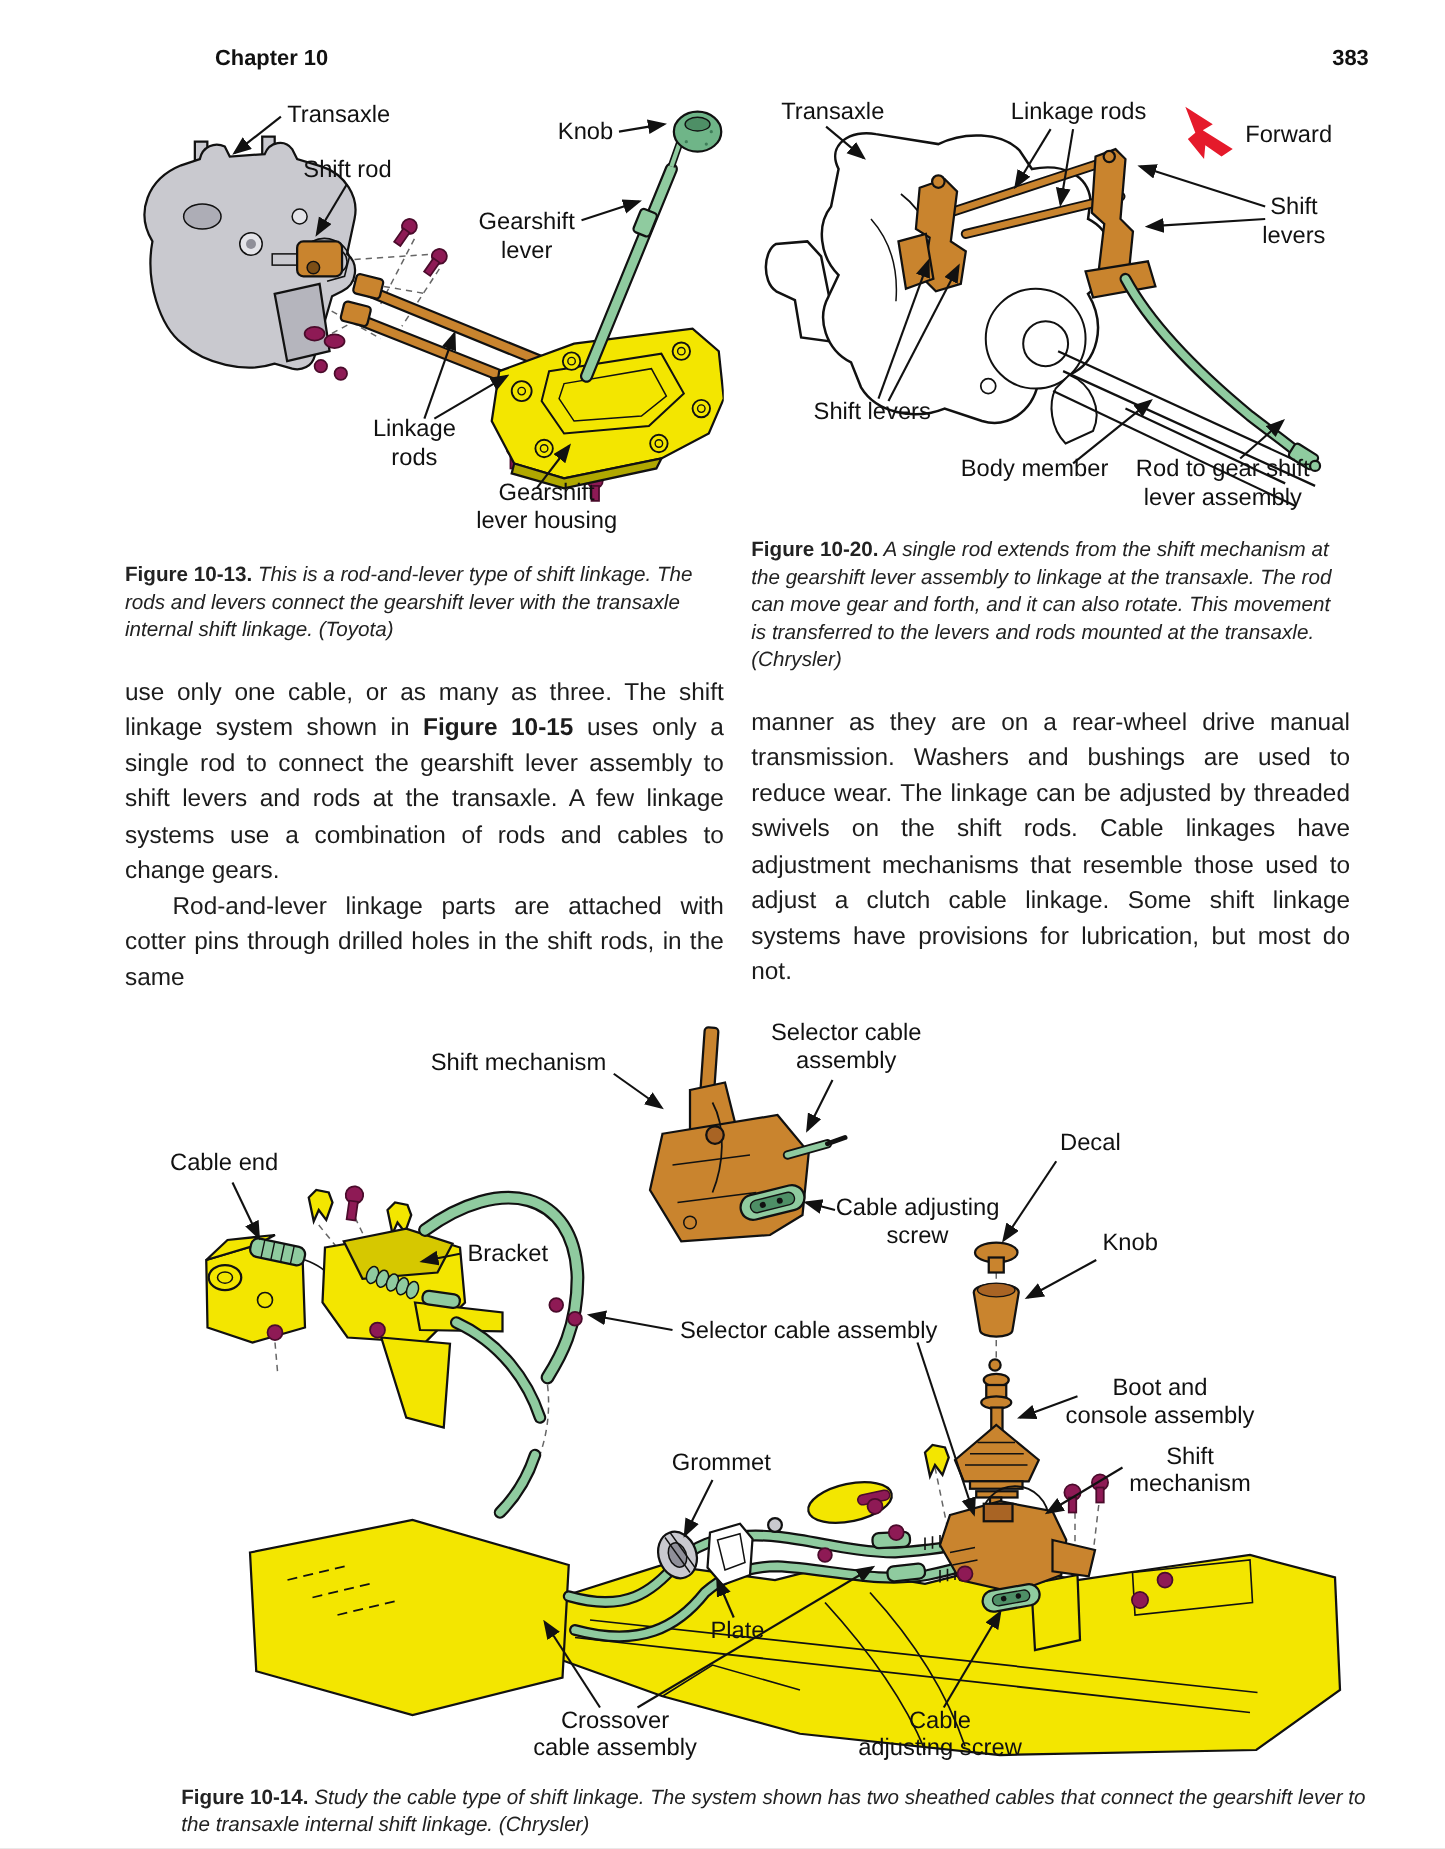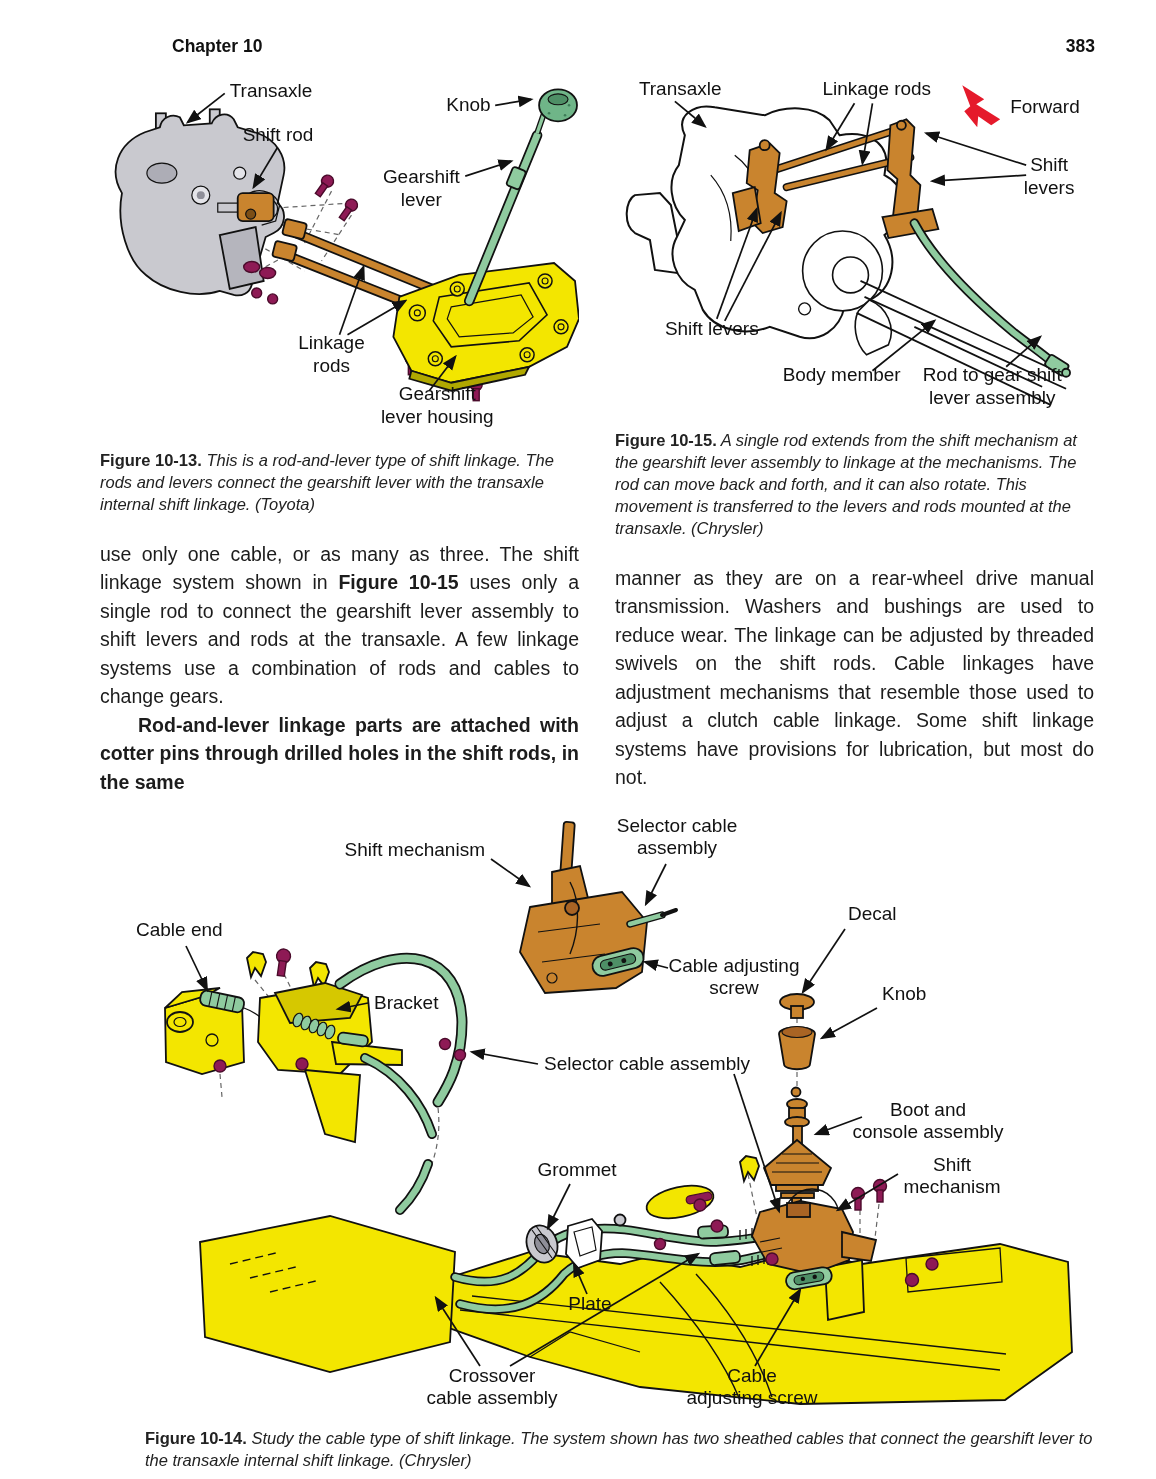--- a/index.html
+++ b/index.html
@@ -7,35 +7,35 @@
   .page {
     width:1156px; height:1479px; background:#fff; margin:0 auto; position:relative;
     color:#111; overflow:hidden;
   }
   .content { width:995px; margin-left:100px; }
   .pagehead {
     display:flex; justify-content:space-between; align-items:baseline;
     padding-top:36px; font-weight:bold; font-size:17.5px;text-align:right;
   }
   .pagehead .left { padding-left:72px; display:flex; gap:26px; }
-  .columns { display:flex; gap:36px; margin-top:18px; }
+  .columns { display:flex; gap:22px; margin-top:18px; }
   .col { width:479px; }
   figure { margin:0; }
   svg { display:block; }
   .caption {
     font-size:16.5px; line-height:1.33; font-style:italic; color:#222;
     text-align:left; margin-top:10px;
   }
   .caption b { font-style:normal; }
   .bodytext {
     font-size:19.5px; line-height:1.46; text-align:justify; color:#1c1c1c;
     margin-top:24px;
   }
   .bodytext p { margin:0; }
-  .bodytext p.indent { text-indent:38px;font-weight:bold; }
+  .bodytext p.indent { text-indent:38px; }
   .fig14wrap { margin-top:16px; }
   .cap14 { margin-top:6px;margin-left:45px; }
   
   .lbl { font-size:19px; fill:#111; font-family:"Liberation Sans", sans-serif; }
   .ldr { stroke:#111; stroke-width:1.7; fill:none; }
   .out { stroke:#111; stroke-width:1.8; }
   .dash { stroke:#666; stroke-width:1.2; fill:none; stroke-dasharray:5 4; }
 </style>
 </head>
 <body>
@@ -252,21 +252,21 @@
             <text class="lbl" x="50" y="260">Shift levers</text>
             <path class="ldr" d="M102,244 L142,134" marker-end="url(#arr15)"></path>
             <path class="ldr" d="M110,246 L166,138" marker-end="url(#arr15)"></path>
             <text class="lbl" x="168" y="306">Body member</text>
             <path class="ldr" d="M258,296 L320,246" marker-end="url(#arr15)"></path>
             <text class="lbl" x="378" y="306" text-anchor="middle">Rod to gear shift</text>
             <text class="lbl" x="378" y="329" text-anchor="middle">lever assembly</text>
             <path class="ldr" d="M392,292 L426,262" marker-end="url(#arr15)"></path>
           </svg>
           <figcaption class="caption">
-            <b>Figure 10-15.</b><span> A single rod extends from the shift mechanism at the gearshift lever assembly to linkage at the mechanisms. The rod can move back and forth, and it can also rotate. This movement is transferred to the levers and rods mounted at the transaxle. (Chrysler)</span>
+            <b>Figure 10-20.</b><span> A single rod extends from the shift mechanism at the gearshift lever assembly to linkage at the transaxle. The rod can move gear and forth, and it can also rotate. This movement is transferred to the levers and rods mounted at the transaxle. (Chrysler)</span>
           </figcaption>
         </figure>
 
         <div class="bodytext">
           <p>manner as they are on a rear-wheel drive manual transmission. Washers and bushings are used to reduce wear. The linkage can be adjusted by threaded swivels on the shift rods. Cable linkages have adjustment mechanisms that resemble those used to adjust a clutch cable linkage. Some shift linkage systems have provisions for lubrication, but most do not.</p>
         </div>
       </div>
     </div>
 
     <figure class="fig14wrap">

